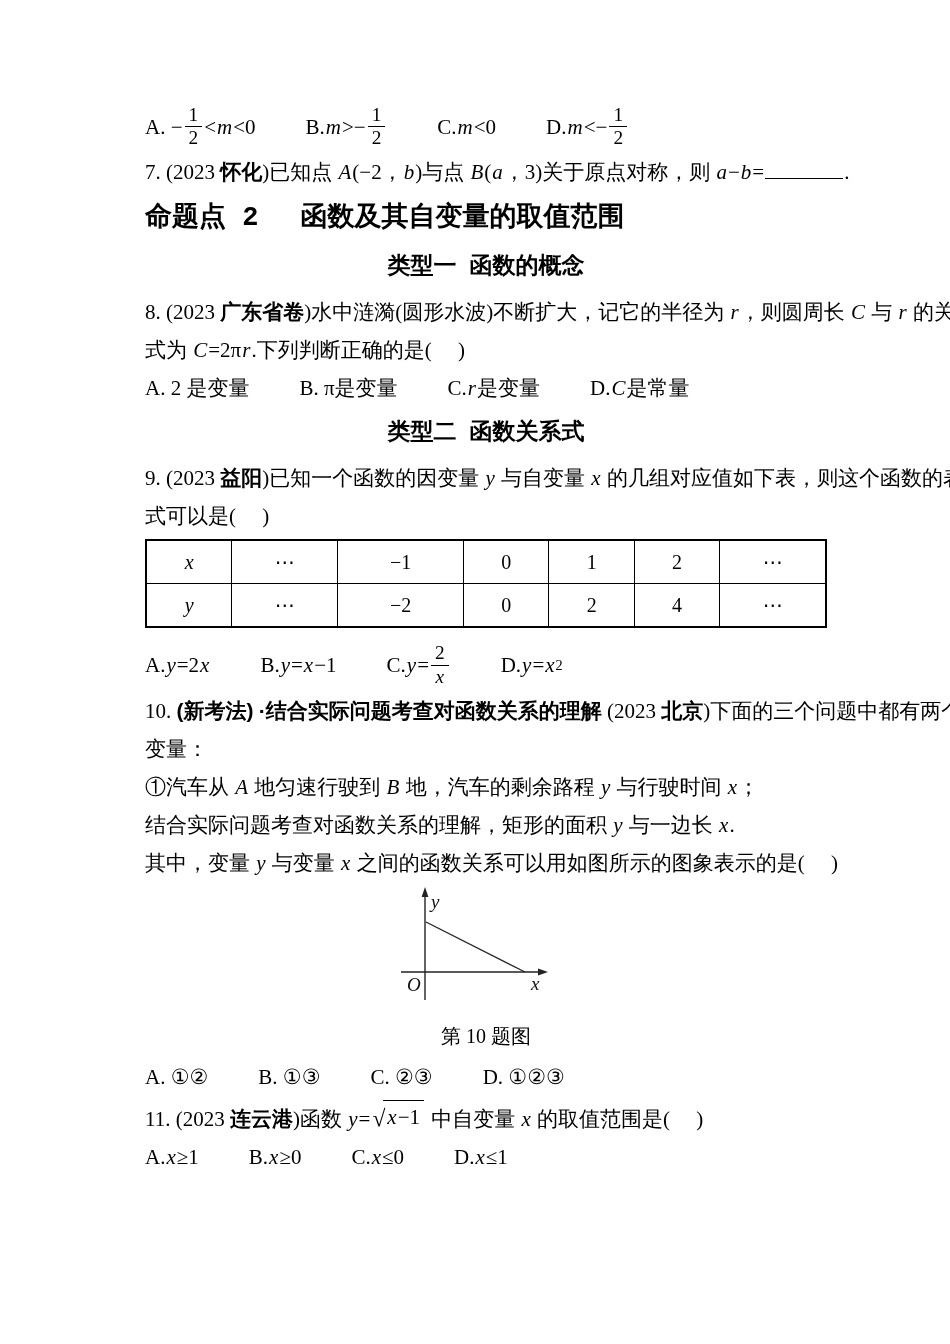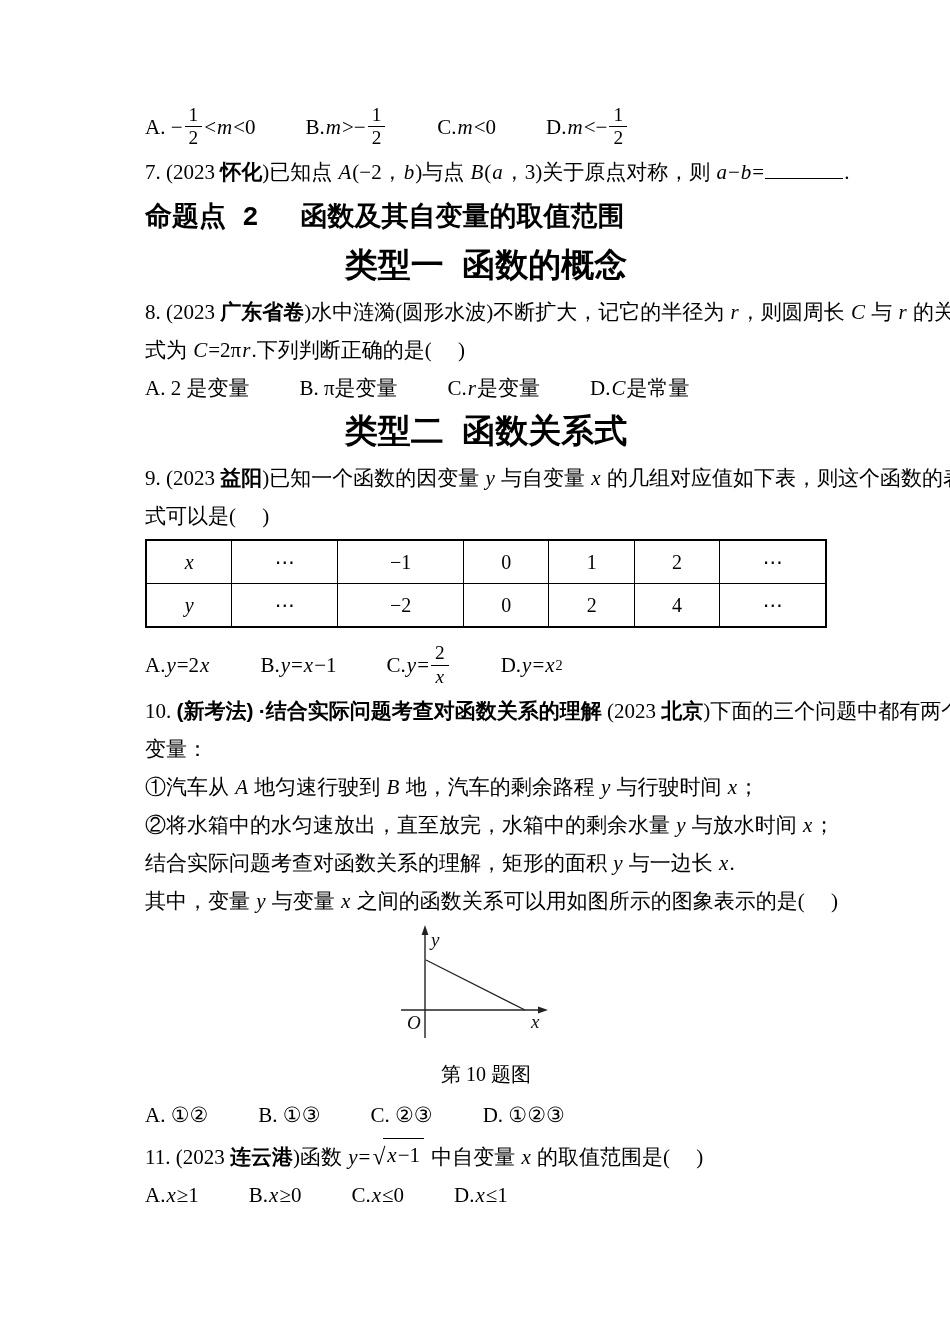--- a/index.html
+++ b/index.html
@@ -12,21 +12,21 @@
   .line{min-height:30px;line-height:30px;margin:0 0 8px 0;}
   .para{white-space:nowrap;}
   .opts{display:flex;align-items:center;column-gap:50px;}
   .opt{display:inline-flex;align-items:center;white-space:nowrap;}
   .v{font-style:italic;padding:0 1px;}
   .hb{font-family:"Liberation Sans","DejaVu Sans",sans-serif;font-weight:700;margin-top:48px;}
   .h1{font-family:Liberation Mono, monospace;font-weight:700;
       font-size:27px;line-height:34px;margin:14px 0 14px 0;}
   .h1a{margin-right:42px;}
   .h2{font-family:"Liberation Sans","DejaVu Sans",sans-serif;font-weight:700;
-      font-size:33px;line-height:32px;text-align:center;margin:12px 0 16px 0;}
+      font-size:23px;line-height:32px;text-align:center;margin:12px 0 16px 0;}
   .frac{display:inline-flex;flex-direction:column;align-items:center;
         font-size:0.92em;line-height:1.15;vertical-align:middle;margin:0 2px;}
   .fn{border-bottom:1.5px solid #000;padding:0 4px;}
   .fd{padding:0 4px;}
   .sqrt{display:inline-flex;align-items:stretch;margin:0 2px;}
   .rsym{font-size:1.12em;line-height:1.15;align-self:flex-end;margin-right:-2px;}
   .rad{border-top:1.5px solid #000;padding:1px 4px 0 3px;}
   sup{font-size:0.68em;}
   .blank{display:inline-block;width:78px;height:0.95em;
          border-bottom:1.6px solid #000;margin:0 1px;}
@@ -156,21 +156,20 @@
           <span class="seg">D. </span>
           <span class="seg v">y</span>
           <span class="seg">=</span>
           <span class="seg v">x</span>
           <sup>2</sup>
         </span>
       </div>
       <div class="line para"><span class="seg">10. </span><span class="seg hb">(新考法)</span><span class="seg"> </span><span class="seg hb">·结合实际问题考查对函数关系的理解</span><span class="seg"> (2023 </span><span class="seg hb">北京</span><span class="seg">)下面的三个问题中都有两个</span></div>
       <div class="line para"><span class="seg">变量：</span></div>
       <div class="line para"><span class="seg">①汽车从 </span><span class="seg v">A</span><span class="seg"> 地匀速行驶到 </span><span class="seg v">B</span><span class="seg"> 地，汽车的剩余路程 </span><span class="seg v">y</span><span class="seg"> 与行驶时间 </span><span class="seg v">x</span><span class="seg">；</span></div>
-      <div class="line para"><span class="seg">②将水箱中的水匀速放出，直至放完，水箱中的剩余水量 </span><span class="seg v">y</span><span class="seg"> 与放水时间 </span><span class="seg v">x</span><span class="seg">；</span></div>
       <div class="line para"><span class="seg">结合实际问题考查对函数关系的理解，矩形的面积 </span><span class="seg v">y</span><span class="seg"> 与一边长 </span><span class="seg v">x</span><span class="seg">.</span></div>
       <div class="line para"><span class="seg">其中，变量 </span><span class="seg v">y</span><span class="seg"> 与变量 </span><span class="seg v">x</span><span class="seg"> 之间的函数关系可以用如图所示的图象表示的是(&nbsp;&nbsp;&nbsp;&nbsp;&nbsp;)</span></div>
       <div class="figwrap"><svg width="245" height="128" viewBox="0 0 245 128">
           <line x1="28" y1="114" x2="28" y2="9" stroke="#222" stroke-width="1.4"></line>
           <polygon points="28,1 24.6,11 31.4,11" fill="#222"></polygon>
           <line x1="4" y1="86" x2="143" y2="86" stroke="#222" stroke-width="1.4"></line>
           <polygon points="151,86 141,82.6 141,89.4" fill="#222"></polygon>
           <line x1="29" y1="36" x2="128" y2="86" stroke="#222" stroke-width="1.3"></line>
           <text class="axl" x="34" y="22">y</text>
           <text class="axl" x="134" y="104">x</text>

